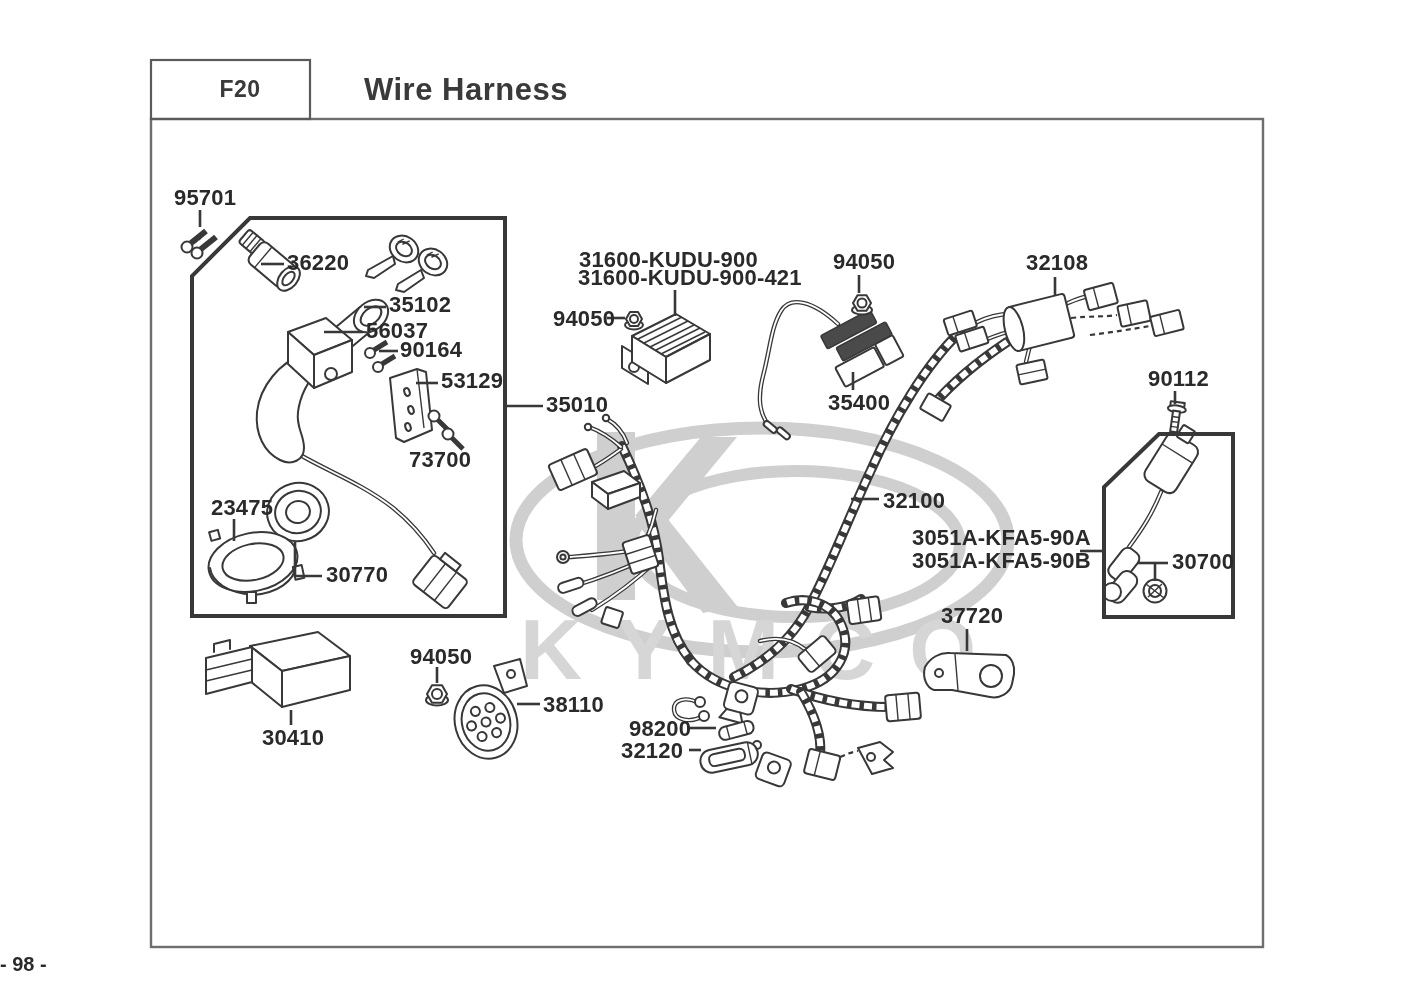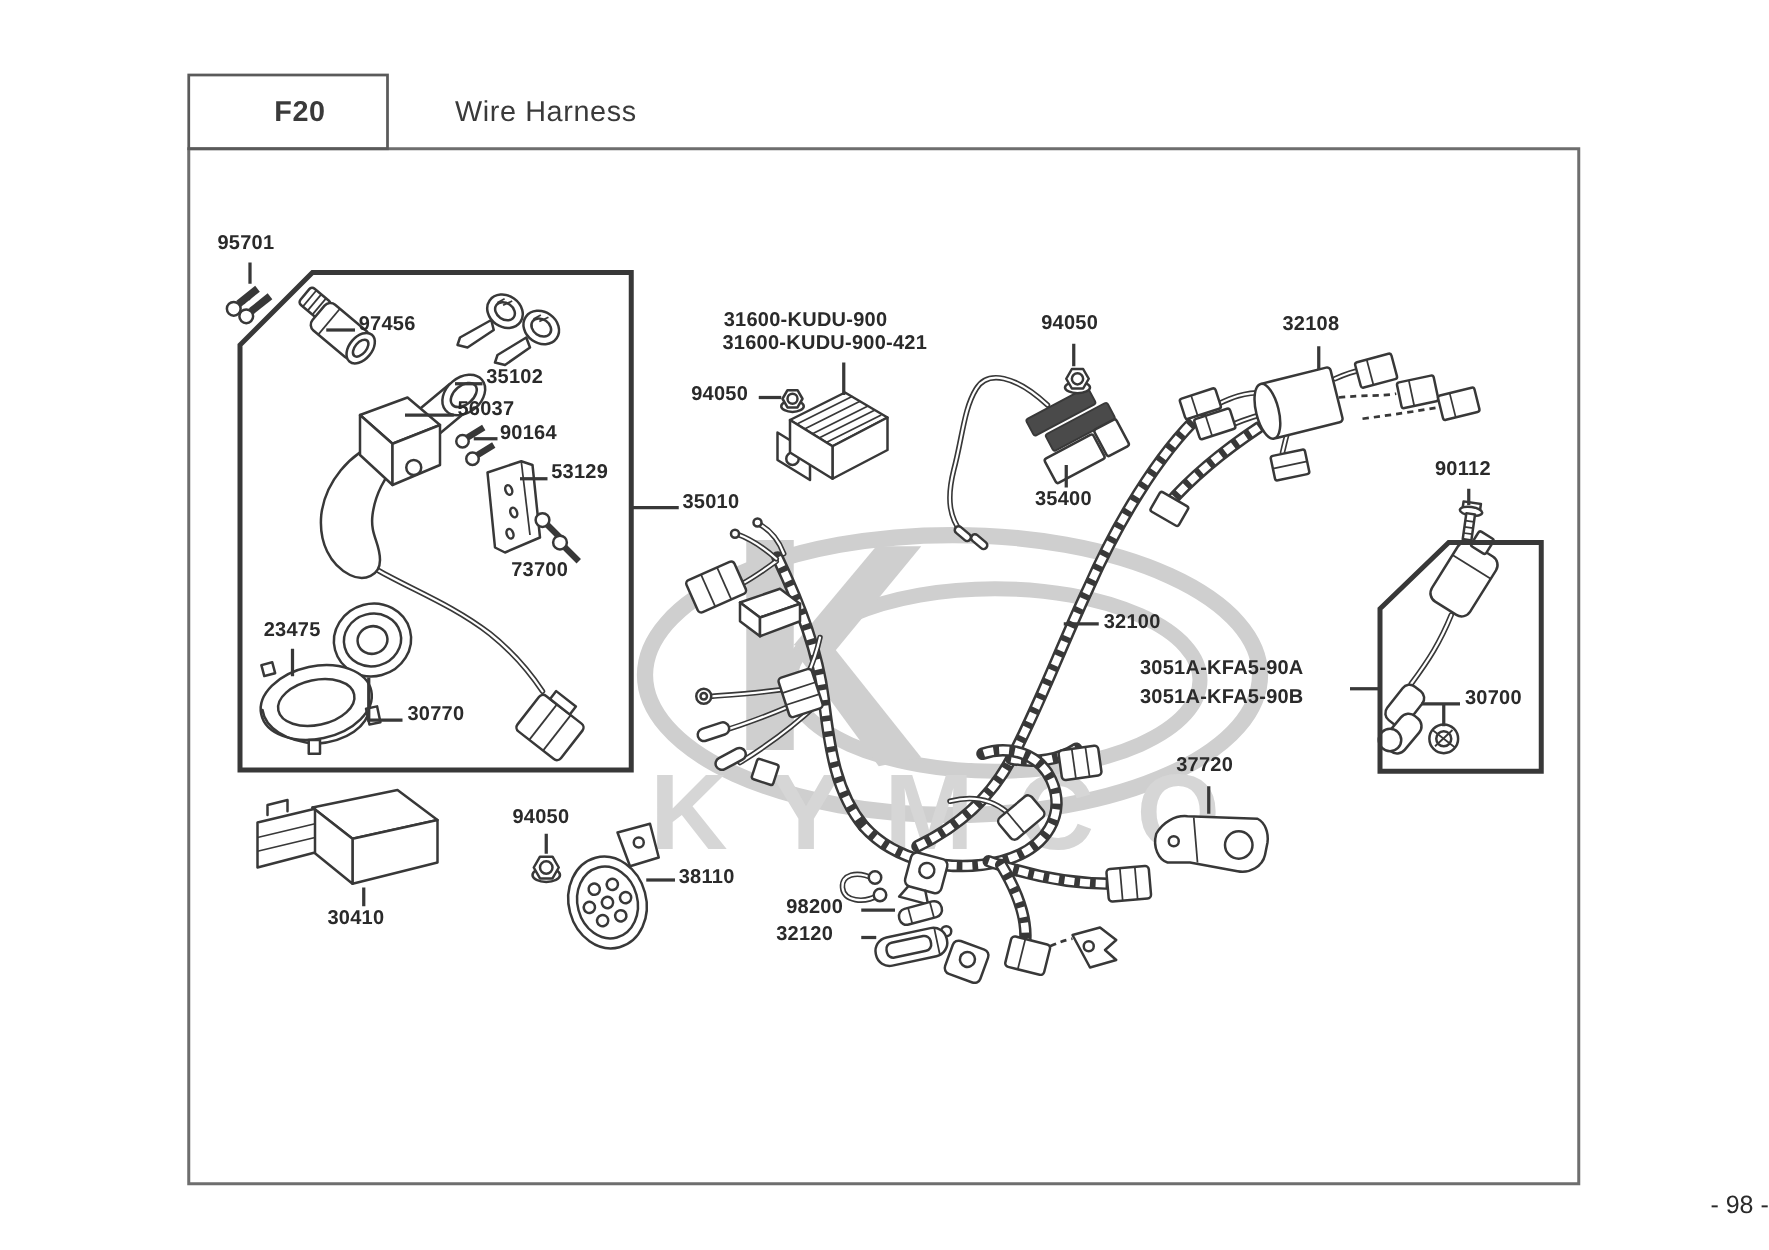--- a/index.html
+++ b/index.html
@@ -4,36 +4,36 @@
 <style>
   html,body { margin:0; padding:0; background:#ffffff; }
   .stage {
     position:relative; width:1415px; height:1000px; background:#ffffff;
     font-family:"Liberation Sans", sans-serif; overflow:hidden;
   }
   .stage svg { position:absolute; left:0; top:0; }
 
   
   .plabel {
-    position:absolute; font-weight:bold; font-size:16px; color:#2a2a2a;
+    position:absolute; font-weight:bold; font-size:22px; color:#2a2a2a;
     white-space:nowrap; line-height:1.1; letter-spacing:0.2px;
   }
   .header-code {
     position:absolute; left:151px; top:60px; width:178px; height:59px;
     display:flex; align-items:center; justify-content:center;
     font-size:23px; font-weight:bold; color:#3a3a3a; letter-spacing:0.5px;
   }
   .header-title {
     position:absolute; left:364px; top:60px; height:59px;
     display:flex; align-items:center;
-    font-size:23px; font-weight:normal; color:#3a3a3a; letter-spacing:0.5px;
+    font-size:31px; font-weight:bold; color:#3a3a3a; letter-spacing:0.5px;
   }
   .page-num {
-    position:absolute; left:0; top:953px; width:1415px; text-align:right;
-    font-size:20px; font-weight:normal; color:#2a2a2a;
+    position:absolute; left:0; top:953px; width:1415px; text-align:left;
+    font-size:20px; font-weight:bold; color:#2a2a2a;
   }
 
   
   .frame  { fill:none; stroke:#6e6e6e; stroke-width:2.4px; }
   .hframe { fill:none; stroke:#5a5a5a; stroke-width:2.2px; }
   .box    { fill:none; stroke:#383838; stroke-width:4px; }
   .ln     { fill:none; stroke:#383838; stroke-width:2px; stroke-linejoin:round; stroke-linecap:round; }
   .fw     { fill:#ffffff; stroke:#383838; stroke-width:2px; stroke-linejoin:round; }
   .fd     { fill:#4a4a4a; stroke:#383838; stroke-width:1.5px; }
   .thin   { fill:none; stroke:#383838; stroke-width:1.4px; }
@@ -485,21 +485,21 @@
   <polygon points="250,218 505,218 505,616 192,616 192,276" class="box"></polygon>
   <polygon points="1159,434 1233,434 1233,617 1104,617 1104,487" class="box"></polygon>
   <rect x="151" y="119" width="1112" height="828" class="frame"></rect>
   <rect x="151" y="60" width="159" height="59" class="hframe"></rect>
 </svg>
 
   <div class="header-code">F20</div>
   <div class="header-title">Wire Harness</div>
 
   <div class="plabel" style="left:174px;top:186px">95701</div>
-  <div class="plabel" style="left:287px;top:251px">97456</div>
+  <div class="plabel" style="left:287px;top:251px">36220</div>
   <div class="plabel" style="left:389px;top:293px">35102</div>
   <div class="plabel" style="left:366px;top:319px">56037</div>
   <div class="plabel" style="left:400px;top:338px">90164</div>
   <div class="plabel" style="left:441px;top:369px">53129</div>
   <div class="plabel" style="left:546px;top:393px">35010</div>
   <div class="plabel" style="left:409px;top:448px">73700</div>
   <div class="plabel" style="left:211px;top:496px">23475</div>
   <div class="plabel" style="left:326px;top:563px">30770</div>
   <div class="plabel" style="left:262px;top:726px">30410</div>
   <div class="plabel" style="left:410px;top:645px">94050</div>

